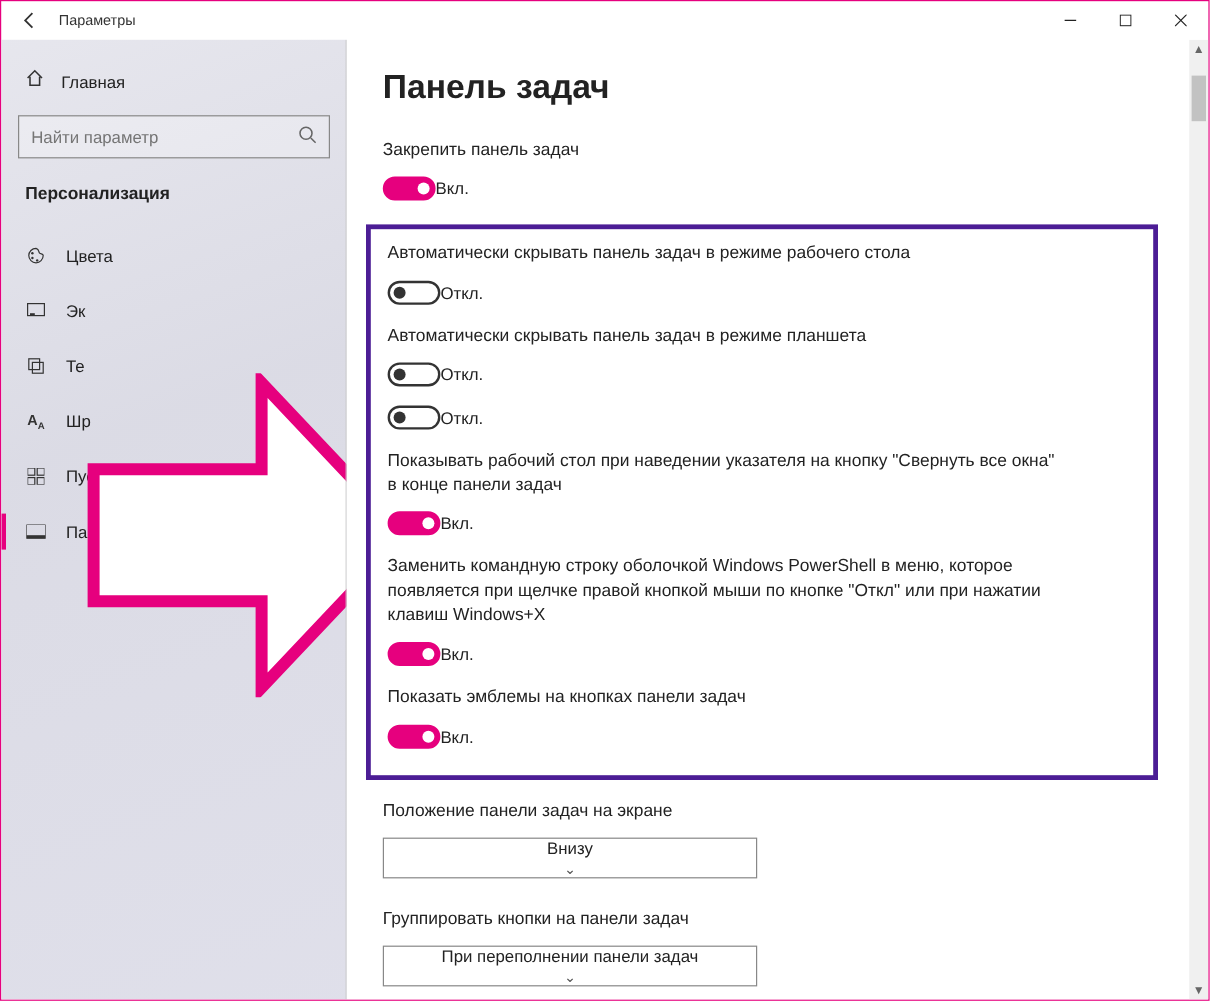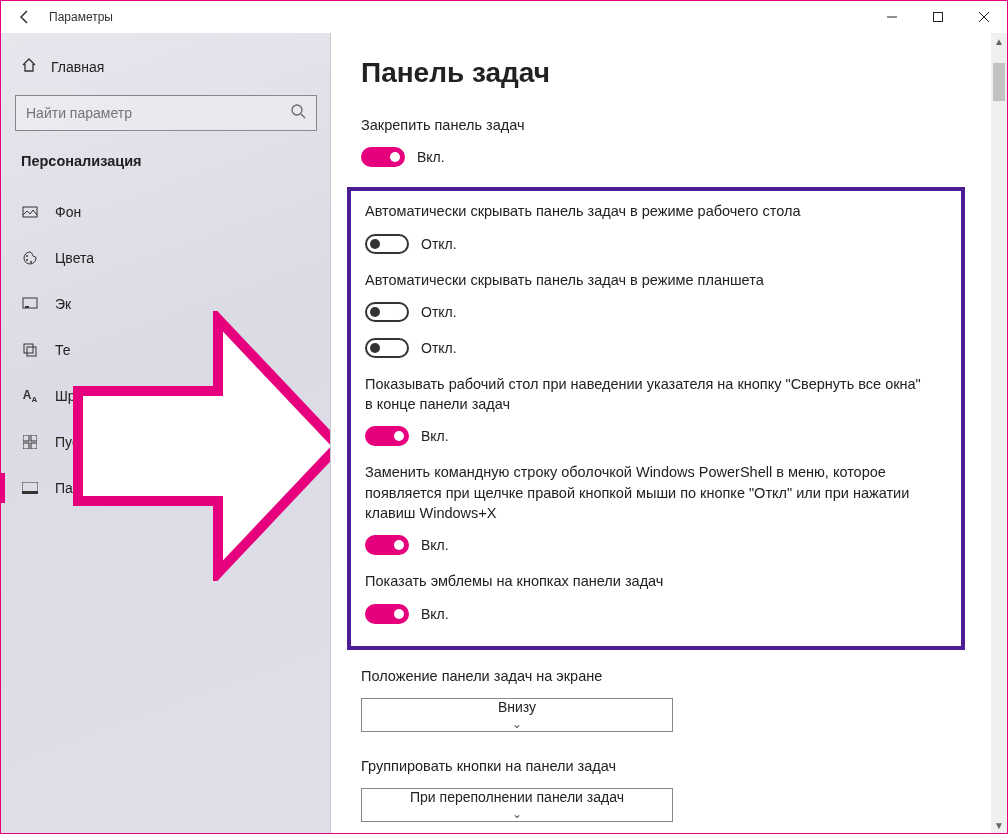--- a/index.html
+++ b/index.html
@@ -5,39 +5,39 @@
   * { box-sizing: border-box; margin: 0; padding: 0; font-family: "Segoe UI", Tahoma, sans-serif; }
   body { width: 1008px; height: 834px; overflow: hidden; background: #fff; border: 1px solid #e6007e; }
   .window { display: flex; flex-direction: column; height: 100%; }
   .titlebar { height: 32px; display: flex; align-items: center; background: transparent; position: relative; text-align: center; }
   .titlebar .back { width: 48px; display:flex; align-items:center; justify-content:center; height:100%; cursor:pointer; }
   .titlebar .title { font-size: 12px; color: #333; }
   .titlebar .win-controls { position:absolute; right:0; top:0; display:flex; height:100%; }
   .titlebar .win-btn { width:46px; height:32px; display:flex; align-items:center; justify-content:center; cursor:pointer; }
   .titlebar .win-btn svg { stroke:#222; }
   .body { flex:1; display:flex; overflow:hidden; }
-  .sidebar { width: 330px; background: linear-gradient(160deg, rgba(220,220,230,0.7) 0%, rgba(200,200,215,0.65) 40%, rgba(210,210,225,0.7) 100%); padding-top: 18px; position:relative; overflow:hidden; }
+  .sidebar { width: 288px; background: linear-gradient(160deg, rgba(220,220,230,0.7) 0%, rgba(200,200,215,0.65) 40%, rgba(210,210,225,0.7) 100%); padding-top: 18px; position:relative; overflow:hidden; }
   .sidebar::after{ content:""; position:absolute; top:0; right:0; bottom:0; width:1px; background:#c8c8c8; }
   .home-row { display:flex; align-items:center; gap:14px; padding: 6px 20px 18px 20px; cursor:pointer; }
   .home-row .lbl { font-size:14px; color:#222; }
   .search { margin: 0 14px 22px 14px; height:36px; border:1px solid #888; display:flex; align-items:center; padding:0 10px; background: rgba(255,255,255,0.25); }
   .search input { flex:1; border:none; outline:none; background:transparent; font-size:14px; color:#555; }
   .section-header { font-size:14.5px; font-weight:600; color:#222; padding: 0 20px 20px 20px; }
   .nav-item { height:46px; display:flex; align-items:center; gap:16px; padding-left:20px; font-size:14px; color:#222; cursor:pointer; position:relative; }
   .nav-item.selected::before { content:""; position:absolute; left:0; top:8px; bottom:8px; width:4px; background:#e6007e; }
   .nav-item .ico { width:18px; height:18px; display:flex; align-items:center; justify-content:center; color:#333; flex-shrink:0; }
   .main { flex:1; background:#fff; position:relative; overflow:hidden; }
   .scroll-track { position:absolute; right:0; top:0; bottom:0; width:16px; background:#f0f0f0; }
   .scroll-thumb { position:absolute; right:2px; width:12px; top:30px; height:38px; background:#c2c2c2; }
   .scroll-arrow { position:absolute; right:0; width:16px; height:16px; display:flex; align-items:center; justify-content:center; color:#666; font-size:10px; }
   .content { padding: 24px 30px 20px 30px; }
   h1.page-title { font-size:28px; font-weight:600; color:#222; margin-bottom:26px; }
   .setting { margin-bottom: 20px; }
   .setting .label { font-size:14.5px; color:#222; margin-bottom:12px; line-height:1.4; max-width:560px; }
-  .toggle-row { display:flex; align-items:center; gap:12px; }
+  .toggle-row { display:flex; align-items:center; gap:0; }
   .toggle { width:44px; height:20px; border-radius:10px; position:relative; cursor:pointer; }
   .toggle.off { border:2px solid #333; background:transparent; }
   .toggle.off .knob { position:absolute; width:10px; height:10px; border-radius:50%; background:#333; top:3px; left:3px; }
   .toggle.on { background:#e6007e; border:2px solid #e6007e; }
   .toggle.on .knob { position:absolute; width:10px; height:10px; border-radius:50%; background:#fff; top:3px; right:3px; }
   .toggle-state { font-size:14px; color:#222; }
   .highlight-box { border:4px solid #4c1d95; padding:10px 14px 6px 14px; margin-bottom:16px; margin-left:-14px; margin-right:12px; }
   .highlight-box .setting{ margin-bottom:16px; }
   .dropdown { width:312px; height:34px; border:1px solid #888; display:flex; align-items:center; justify-content:space-between; padding:0 10px; font-size:14px; color:#222; margin-top:10px; cursor:pointer; background:#fff;flex-direction:column; }
   .dropdown .chev { font-size:12px; color:#555; }
@@ -94,29 +94,20 @@
               <line x1="11" y1="11" x2="15" y2="15" stroke="#666" stroke-width="1.3"></line>
             </svg>
         </span>
       </div>
 
       <div class="section-header">Персонализация</div>
 
       <div class="nav-item">
         <span class="ico">
             <svg width="16" height="16" viewBox="0 0 16 16">
-              <rect x="1" y="3" width="14" height="10" stroke="#333" fill="none"></rect>
-              <path d="M1 11 L5 7 L8 10 L11 6 L15 11" stroke="#333" fill="none"></path>
-            </svg>
-          </span>
-        <span>Фон</span>
-      </div>
-      <div class="nav-item">
-        <span class="ico">
-            <svg width="16" height="16" viewBox="0 0 16 16">
               <path d="M8 2 A6 6 0 1 0 14 8 C14 6 12 7 11 6 C10 5 11 3 8 2 Z" stroke="#333" fill="none"></path>
               <circle cx="5" cy="6" r="1" fill="#333"></circle>
               <circle cx="5" cy="10" r="1" fill="#333"></circle>
               <circle cx="9" cy="12" r="1" fill="#333"></circle>
             </svg>
           </span>
         <span>Цвета</span>
       </div>
       <div class="nav-item">
         <span class="ico">

